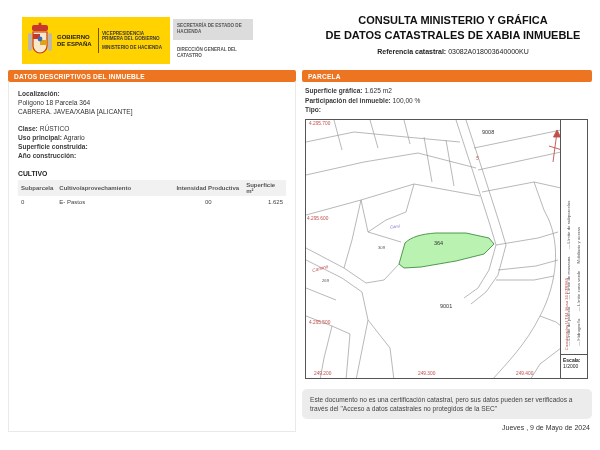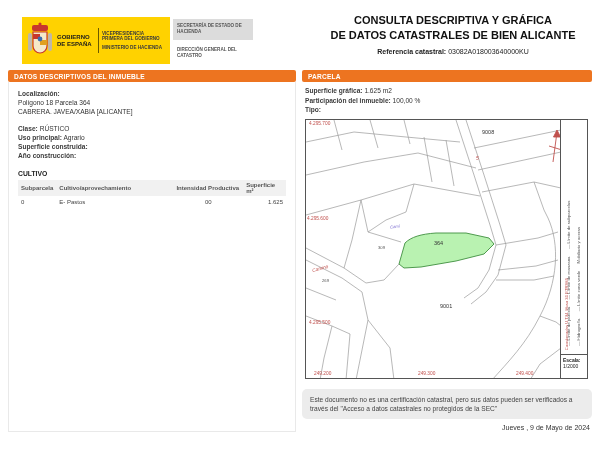--- a/index.html
+++ b/index.html
@@ -81,22 +81,22 @@
     </div>
     <div class="min-col">
       <div class="min-item">VICEPRESIDENCIA PRIMERA DEL GOBIERNO</div>
       <div class="min-item">MINISTERIO DE HACIENDA</div>
     </div>
   </div>
   <div class="secretaria-box">SECRETARÍA DE ESTADO DE HACIENDA</div>
   <div class="direccion-box">DIRECCIÓN GENERAL DEL CATASTRO</div>
 
   <div class="doc-title">
-    <div class="t1">CONSULTA DESCRIPTIVA Y GRÁFICA</div>
-    <div class="t2">DE DATOS CATASTRALES DE BIEN ALICANTE</div>
+    <div class="t1">CONSULTA MINISTERIO Y GRÁFICA</div>
+    <div class="t2">DE DATOS CATASTRALES DE XABIA INMUEBLE</div>
     <div class="ref-line">
       <span class="lbl">Referencia catastral:</span>
       <span>03082A018003640000KU</span>
     </div>
   </div>
 
   <div class="left-panel">
     <div class="panel-bar">DATOS DESCRIPTIVOS DEL INMUEBLE</div>
     <div class="left-body">
       <div class="blk">

